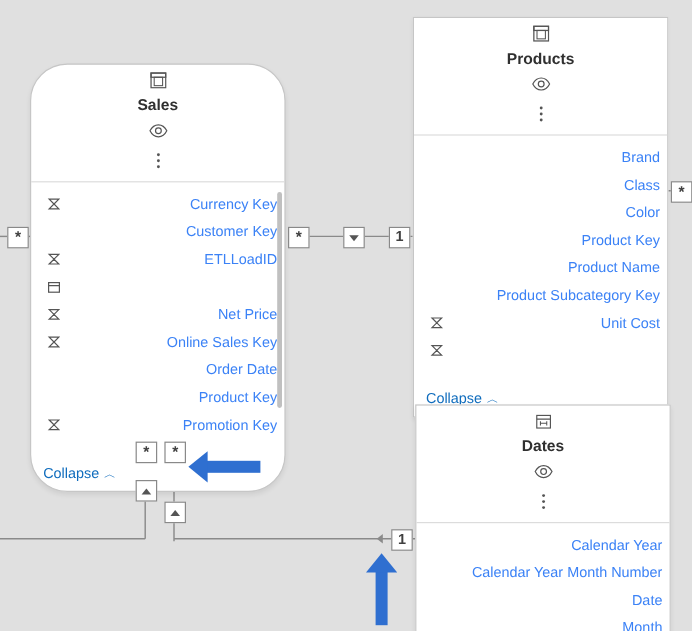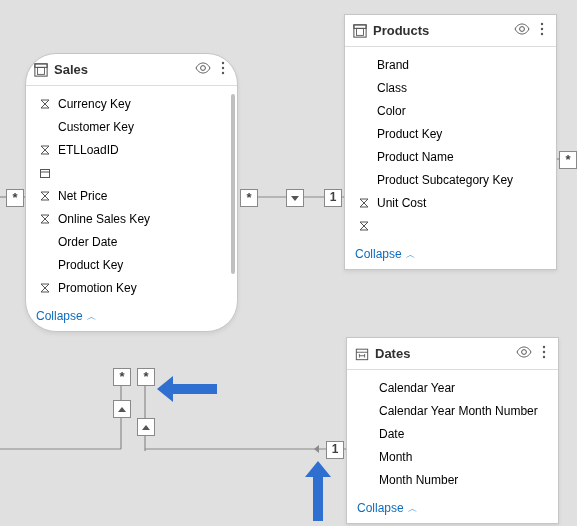--- a/index.html
+++ b/index.html
@@ -32,20 +32,21 @@
     box-shadow: 0 2px 4px rgba(0,0,0,0.08);
     font-size: 12px;
     color: #303030;
   }
   .card-header {
     display: flex;
     align-items: center;
     gap: 6px;
     padding: 6px 8px;
     border-bottom: 1px solid #dcdcdc;
+    flex-direction: column;
   }
   .card-title {
     font-size: 13px;
     font-weight: 600;
     flex: 1;
   }
   .hdr-icon svg { display:block; }
   .eye-icon, .more-icon { cursor: pointer; }
   .card-body {
     position: relative;
@@ -70,30 +71,32 @@
   .row .col-icon {
     width: 14px;
     display: flex;
     justify-content: center;
   }
   .row .col-label {
     flex: 1;
     white-space: nowrap;
     overflow: hidden;
     text-overflow: ellipsis;
-    color: #000000;
+    color: #3b82f6;
+    text-align: right;
   }
   .collapse-row {
     padding: 4px 10px 8px 10px;
     color: #0f6cbd;
     font-size: 12px;
     display: flex;
     align-items: flex-end;
     gap: 4px;
     cursor: pointer;
+    margin-top: 12px;
   }
   .collapse-row .chev {
     font-size: 10px;
     transform: translateY(1px);
   }
 
   .badge {
     position: absolute;
     width: 16px;
     height: 16px;

